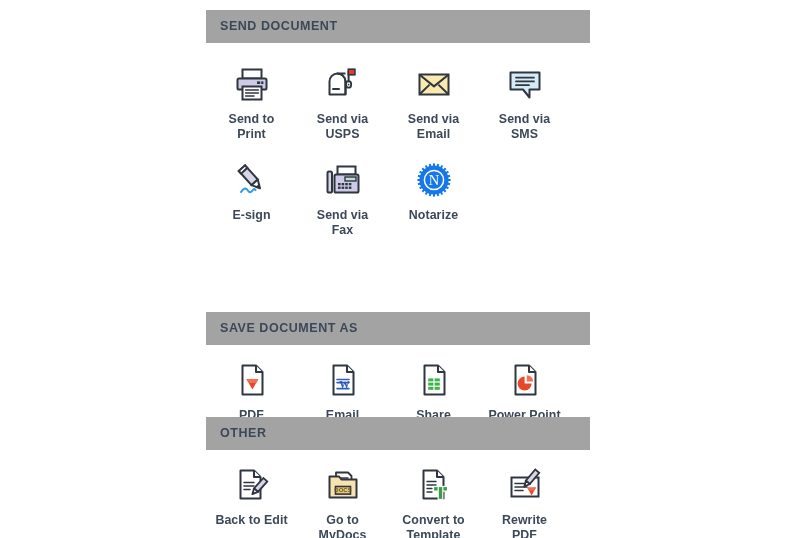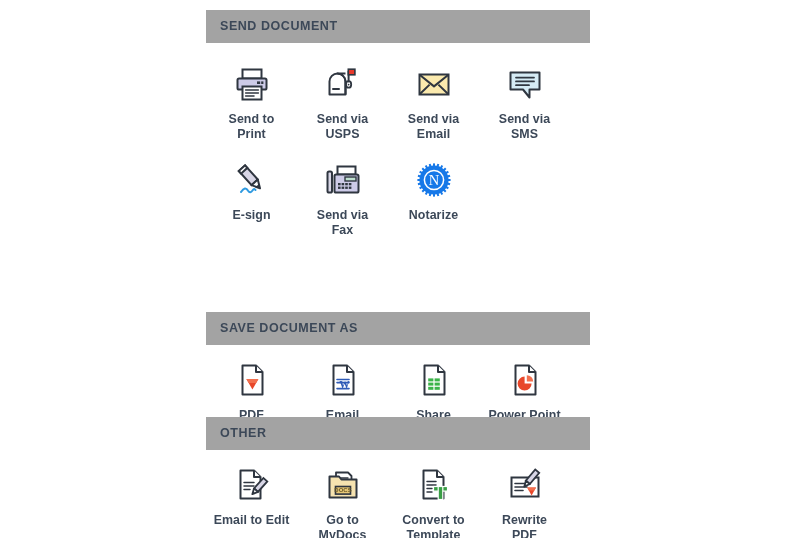--- a/index.html
+++ b/index.html
@@ -309,21 +309,21 @@
               <line x1="12" y1="21" x2="22" y2="21"></line>
               <line x1="12" y1="24.5" x2="18" y2="24.5"></line>
             </g>
             <g transform="rotate(42 25 24)">
               <rect x="22.4" y="11.5" width="5.2" height="14" fill="#d8d6e6" stroke="#2f3640" stroke-width="1.8"></rect>
               <path d="M22.4 25.5 L25 31 L27.6 25.5 Z" fill="#ffffff" stroke="#2f3640" stroke-width="1.8" stroke-linejoin="round"></path>
               <path d="M23.8 28.4 L25 31 L26.2 28.4 Z" fill="#2f3640"></path>
             </g>
           </svg>
         </span>
-        <span class="lbl">Email to Edit</span>
+        <span class="lbl">Back to Edit</span>
       </div>
 
       <div class="tile">
         <span class="glyph">
           <svg width="40" height="40" viewBox="0 0 40 40">
             <path d="M13 7.5 H25 L28.5 11 V21 H13 Z" fill="#ffffff" stroke="#2f3640" stroke-width="1.8" stroke-linejoin="round"></path>
             <g stroke="#2f3640" stroke-width="1.3" stroke-linecap="round">
               <line x1="16" y1="13" x2="25" y2="13"></line>
               <line x1="16" y1="16" x2="25" y2="16"></line>
             </g>

